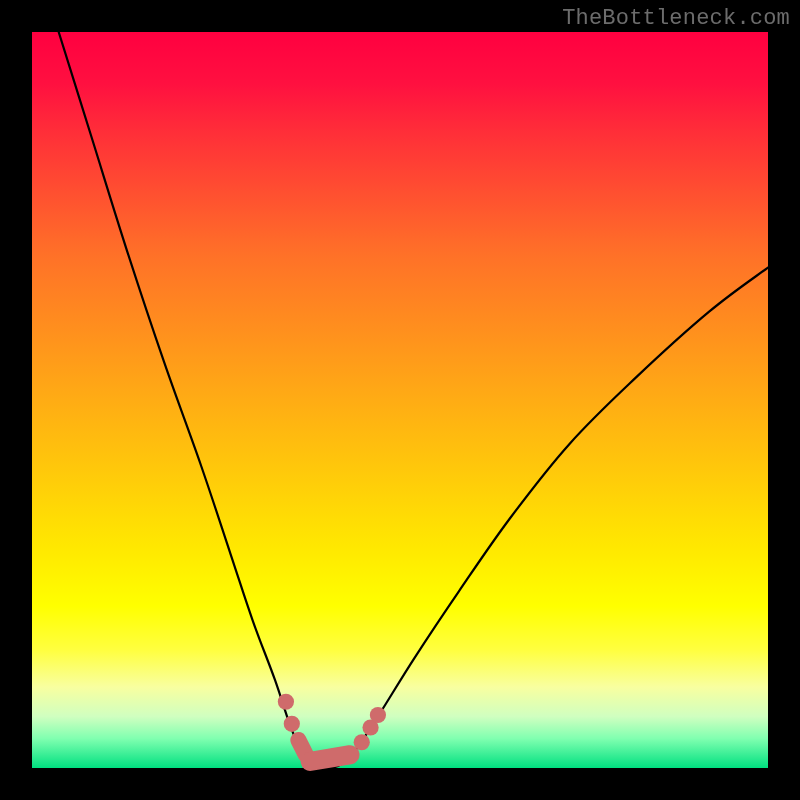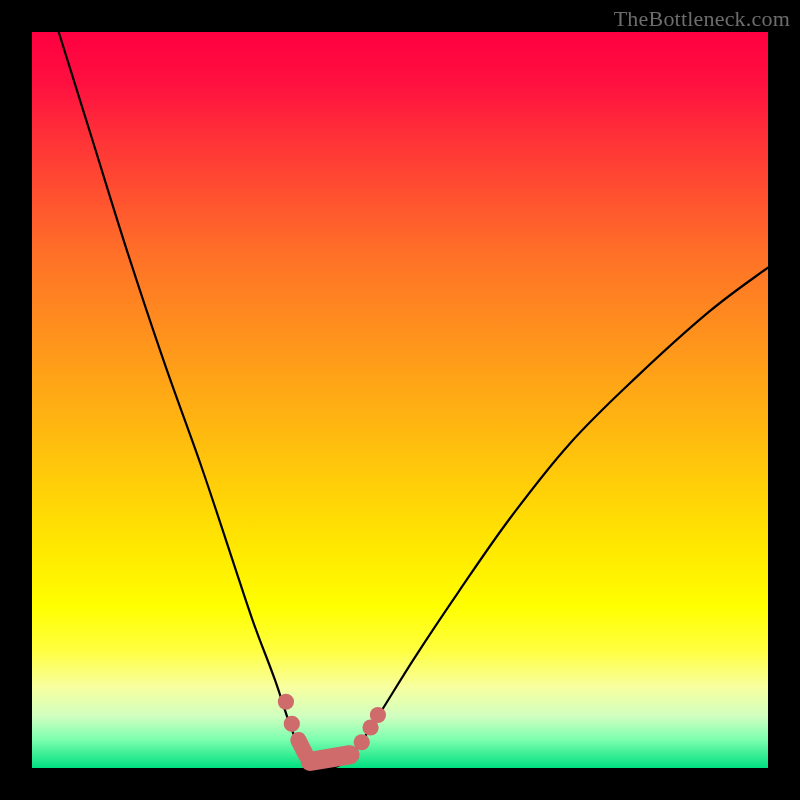--- a/index.html
+++ b/index.html
@@ -31,21 +31,21 @@
       #ffff40 84%,
       #f8ffa0 89%,
       #d0ffc0 93%,
       #80ffb0 96%,
       #00e080 100%);
   }
   .watermark {
     position: absolute;
     top: 6px;
     right: 10px;
-    font-family: Liberation Serif, serif;
+    font-family: Liberation Mono, monospace;
     font-size: 22px;
     font-weight: 500;
     color: #6c6c6c;
     letter-spacing: 0.2px;
   }
   svg.curve {
     position: absolute;
     left: 0; top: 0;
     width: 736px;
     height: 736px;

